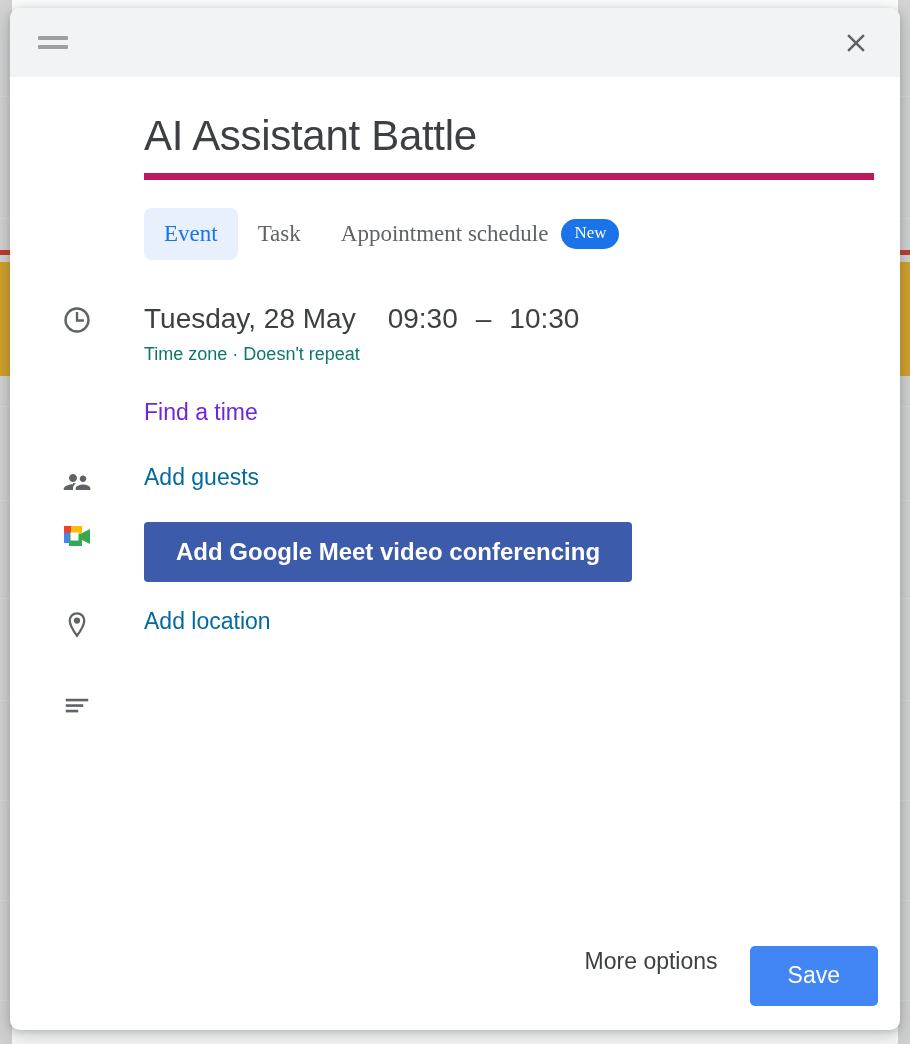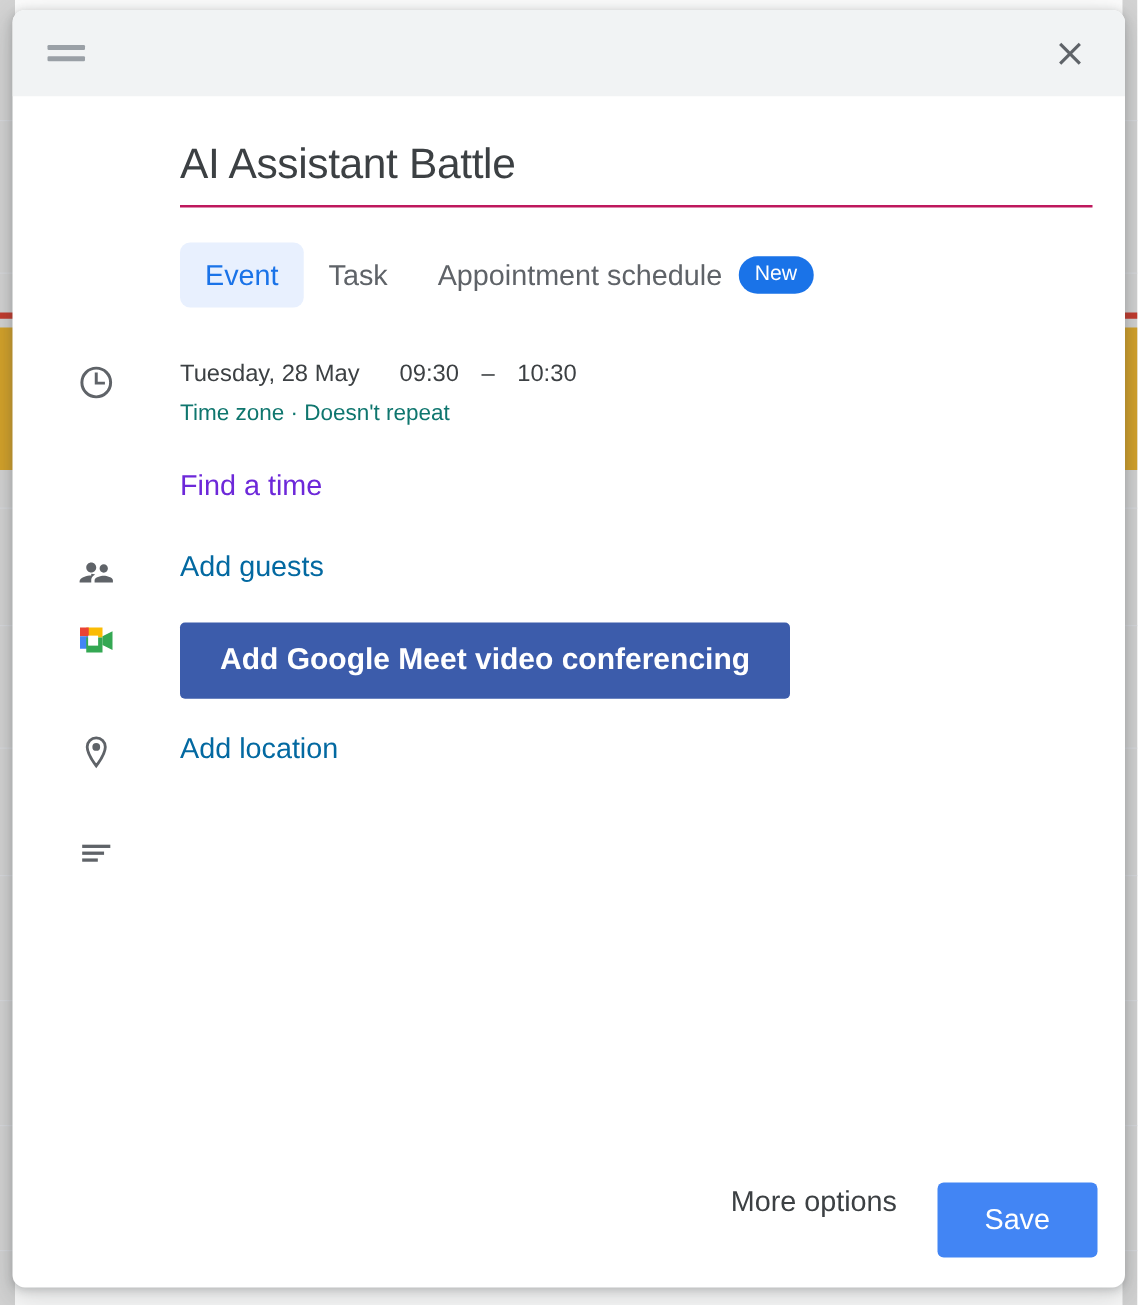--- a/index.html
+++ b/index.html
@@ -119,48 +119,48 @@
     flex: 1 1 auto;
     padding: 0;
     position: relative;
   }
 
   .title-wrap {
     margin: 36px 0 0 0;
     padding: 0 28px 0 134px;
   }
   .event-title {
-    font-size: 34px;
+    font-size: 42px;
     font-weight: 400;
     color: #3c4043;
     letter-spacing: -0.3px;
     line-height: 1.1;
     padding-bottom: 14px;
-    border-bottom: 2px solid #be185d;
+    border-bottom: 7px solid #be185d;
     margin: 0;
     width: 730px;
     box-sizing: border-box;
   }
 
   
   .tabs {
     display: flex;
     align-items: center;
     margin: 27px 0 0 0;
     padding-left: 134px;
   }
   .tab {
     font-size: 23px;
     color: #5f6368;
     padding: 12px 20px;
     border-radius: 8px;
     cursor: pointer;
     background: transparent;
     border: none;
-    font-family: Liberation Sans, sans-serif;
+    font-family: Liberation Serif, serif;
     line-height: 1.25;
   }
   .tab.active {
     background: #e8f0fe;
     color: #1a73e8;
   }
   .tab-with-badge {
     display: flex;
     align-items: center;
     gap: 13px;
@@ -191,21 +191,21 @@
     padding-top: 2px;
   }
   .row-icon svg { display: block; }
   .row-content {
     flex: 1 1 auto;
     padding-right: 28px;
   }
 
   .datetime-row { margin-top: 42px; }
   .dt-primary {
-    font-size: 19px;
+    font-size: 28px;
     color: #3c4043;
     display: flex;
     align-items: flex-start;
     gap: 0;
   }
   .dt-date { margin-right: 32px; cursor: pointer; }
   .dt-start { cursor: pointer; }
   .dt-dash { margin: 0 18px; color: #3c4043; }
   .dt-end { cursor: pointer; }
   .dt-secondary {

